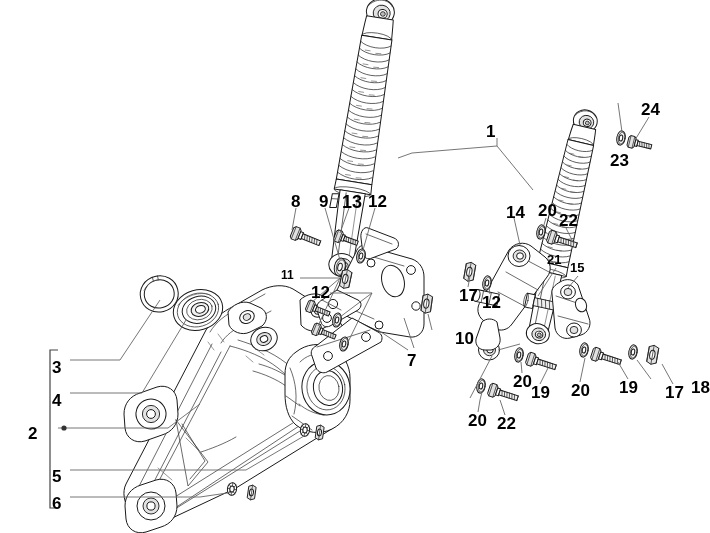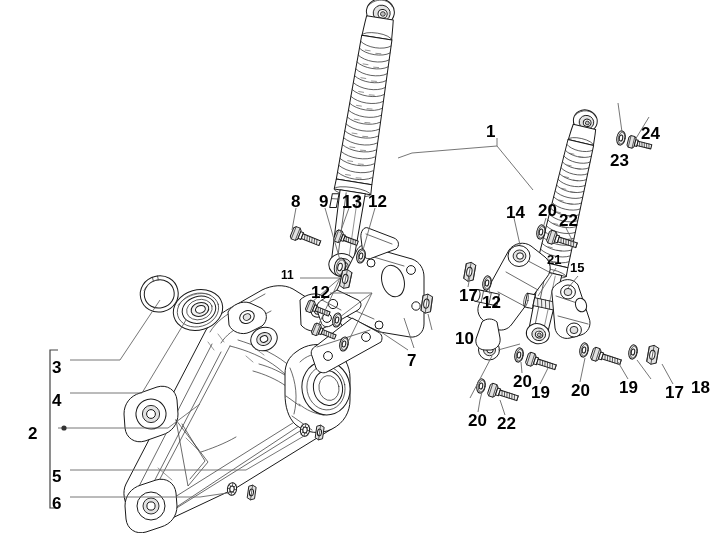--- a/index.html
+++ b/index.html
@@ -537,15 +537,15 @@
   <div class="callout" style="left:531px;top:384px;font-size:17px;">19</div>
   <div class="callout" style="left:619px;top:379px;font-size:17px;">19</div>
   <div class="callout" style="left:538px;top:202px;font-size:17px;">20</div>
   <div class="callout" style="left:513px;top:373px;font-size:17px;">20</div>
   <div class="callout" style="left:571px;top:382px;font-size:17px;">20</div>
   <div class="callout" style="left:468px;top:412px;font-size:17px;">20</div>
   <div class="callout" style="left:547px;top:253px;font-size:13px;">21</div>
   <div class="callout" style="left:559px;top:212px;font-size:17px;">22</div>
   <div class="callout" style="left:497px;top:415px;font-size:17px;">22</div>
   <div class="callout" style="left:610px;top:104px;font-size:17px;margin-top:48px;">23</div>
-  <div class="callout" style="left:641px;top:101px;font-size:17px;margin-top:24px;">24</div>
+  <div class="callout" style="left:641px;top:101px;font-size:17px;">24</div>
 
 </div>
 
 </body></html>

